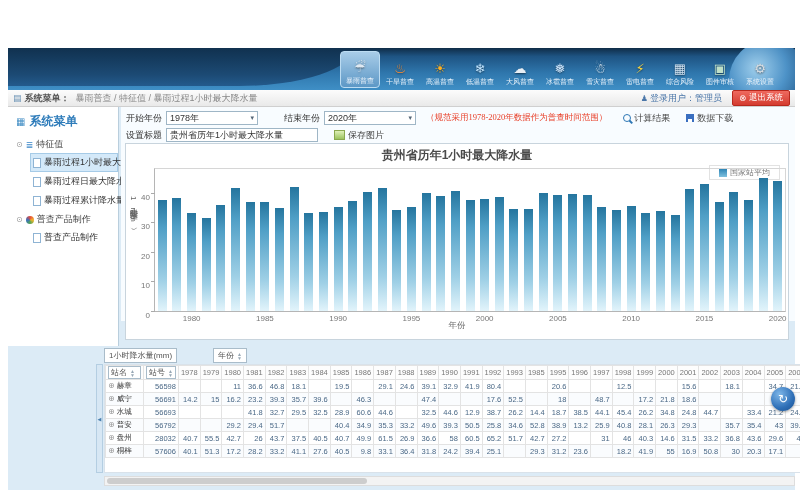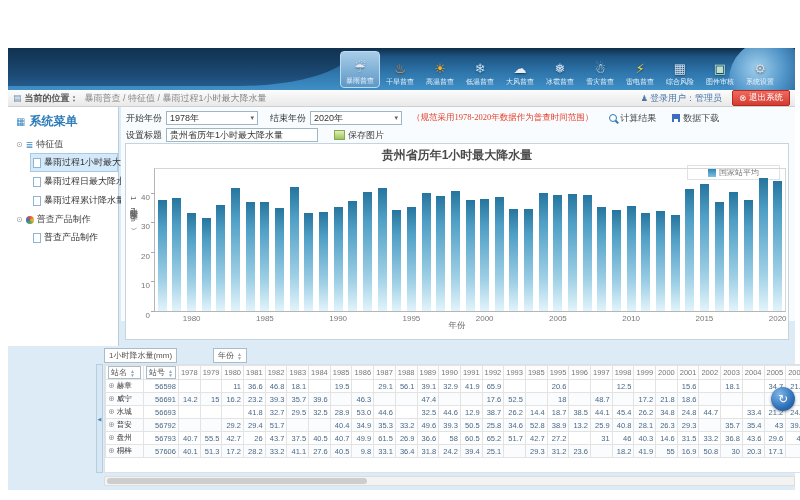--- a/index.html
+++ b/index.html
@@ -70,21 +70,21 @@
     transform:rotate(45deg);right:-3px;bottom:-1px;}
   .ic-disk{width:8px;height:8px;background:#3a6fc0;display:inline-block;position:relative;}
   .ic-disk::after{content:'';position:absolute;left:2px;bottom:0;width:4px;height:3px;background:#fff;}
   .ic-img{width:9px;height:8px;border:1px solid #8aa84f;display:inline-block;
     background:linear-gradient(180deg,#dff0b8,#9cc35e);}
   
   .chart-box{position:absolute;left:4px;top:36px;width:664px;height:197px;background:#fff;
     border:1px solid #c8d4dd;box-sizing:border-box;}
   .c-title{position:absolute;top:3px;width:100%;text-align:center;font-size:12px;color:#4a4a4a;
     font-weight:600;}
-  .legend{position:absolute;right:8px;top:21px;border:1px solid #e2e2e2;padding:1px 20px;display:flex;
+  .legend{position:absolute;right:8px;top:21px;border:1px solid #e2e2e2;padding:1px 9px;display:flex;
     align-items:center;gap:3px;font-size:8px;color:#777;background:#fff;}
   .legend .sw{width:8px;height:8px;background:linear-gradient(180deg,#2f85b5,#7fc0de);}
   .plot{position:absolute;left:28px;top:24px;width:630px;height:142px;border:1px solid #d6d6d6;
     border-left:1px solid #b5b5b5;border-bottom:1px solid #b5b5b5;}
   .bar{position:absolute;bottom:0;width:9px;
     background:linear-gradient(180deg,#25759e 0%,#4f9fc6 25%,#9fd0e6 72%,#e2f4fb 100%);}
   .ytick{position:absolute;right:100%;margin-right:5px;font-size:8px;color:#777;transform:translateY(4px);}
   .ymark{position:absolute;left:-4px;width:4px;height:1px;background:#aaa;}
   .xtick{position:absolute;top:100%;margin-top:3px;font-size:8px;color:#777;transform:translateX(-50%);}
   .xlabel{position:absolute;left:0;right:0;text-align:center;top:176px;font-size:8.5px;color:#666;}
@@ -171,21 +171,21 @@
         </div>
         <div class="nav-item">
           <span class="ico" style="color: rgb(216, 221, 226);">⚙</span>
           <span class="lbl">系统设置</span>
         </div>
       </div>
   </div>
 
   <div class="breadcrumb">
     <span class="crumb-icon">▤</span>
-    <span class="crumb-label">当前的位置：</span>
+    <span class="crumb-label">系统菜单：</span>
     <span class="crumb-path">暴雨普查 / 特征值 / 暴雨过程1小时最大降水量</span>
     <span class="bc-right">
       <span class="user">
         <span class="uic">♟</span>
         <span>登录用户：管理员</span>
       </span>
       <span class="logout">
         <span>⊗</span>
         <span>退出系统</span>
       </span>
@@ -229,21 +229,21 @@
       </div>
   </div>
 
   <div class="main-panel">
     <div class="frow frow1">
       <span>开始年份</span>
       <span class="sel">
         <span>1978年</span>
         <span class="dd">▾</span>
       </span>
-      <span style="margin-left:8px">结束年份</span>
+      <span style="margin-left:22px">结束年份</span>
       <span class="sel">
         <span>2020年</span>
         <span class="dd">▾</span>
       </span>
       <span class="note">（规范采用1978-2020年数据作为普查时间范围）</span>
       <span class="tool">
         <span class="ic-search"></span>
         <span>计算结果</span>
       </span>
       <span class="tool">
@@ -445,25 +445,25 @@
             <td class="num"></td>
             <td class="num"></td>
             <td class="num">11</td>
             <td class="num">36.6</td>
             <td class="num">46.8</td>
             <td class="num">18.1</td>
             <td class="num"></td>
             <td class="num">19.5</td>
             <td class="num"></td>
             <td class="num">29.1</td>
-            <td class="num">56.1</td>
+            <td class="num">24.6</td>
             <td class="num">39.1</td>
             <td class="num">32.9</td>
             <td class="num">41.9</td>
-            <td class="num">65.9</td>
+            <td class="num">80.4</td>
             <td class="num"></td>
             <td class="num"></td>
             <td class="num">20.6</td>
             <td class="num"></td>
             <td class="num"></td>
             <td class="num">12.5</td>
             <td class="num"></td>
             <td class="num"></td>
             <td class="num">15.6</td>
             <td class="num"></td>
@@ -509,21 +509,21 @@
             <td class="name"><span class="exp">⊕</span><span>水城</span></td>
             <td class="num">56693</td>
             <td class="num"></td>
             <td class="num"></td>
             <td class="num"></td>
             <td class="num">41.8</td>
             <td class="num">32.7</td>
             <td class="num">29.5</td>
             <td class="num">32.5</td>
             <td class="num">28.9</td>
-            <td class="num">53.0</td>
+            <td class="num">60.6</td>
             <td class="num">44.6</td>
             <td class="num"></td>
             <td class="num">32.5</td>
             <td class="num">44.6</td>
             <td class="num">12.9</td>
             <td class="num">38.7</td>
             <td class="num">26.2</td>
             <td class="num">14.4</td>
             <td class="num">18.7</td>
             <td class="num">38.5</td>
@@ -566,21 +566,21 @@
             <td class="num">26.3</td>
             <td class="num">29.3</td>
             <td class="num"></td>
             <td class="num">35.7</td>
             <td class="num">35.4</td>
             <td class="num">43</td>
             <td class="num">39.1</td>
           </tr>
           <tr>
             <td class="name"><span class="exp">⊕</span><span>盘州</span></td>
-            <td class="num">56793</td>
+            <td class="num">28032</td>
             <td class="num">40.7</td>
             <td class="num">55.5</td>
             <td class="num">42.7</td>
             <td class="num">26</td>
             <td class="num">43.7</td>
             <td class="num">37.5</td>
             <td class="num">40.5</td>
             <td class="num">40.7</td>
             <td class="num">49.9</td>
             <td class="num">61.5</td>

